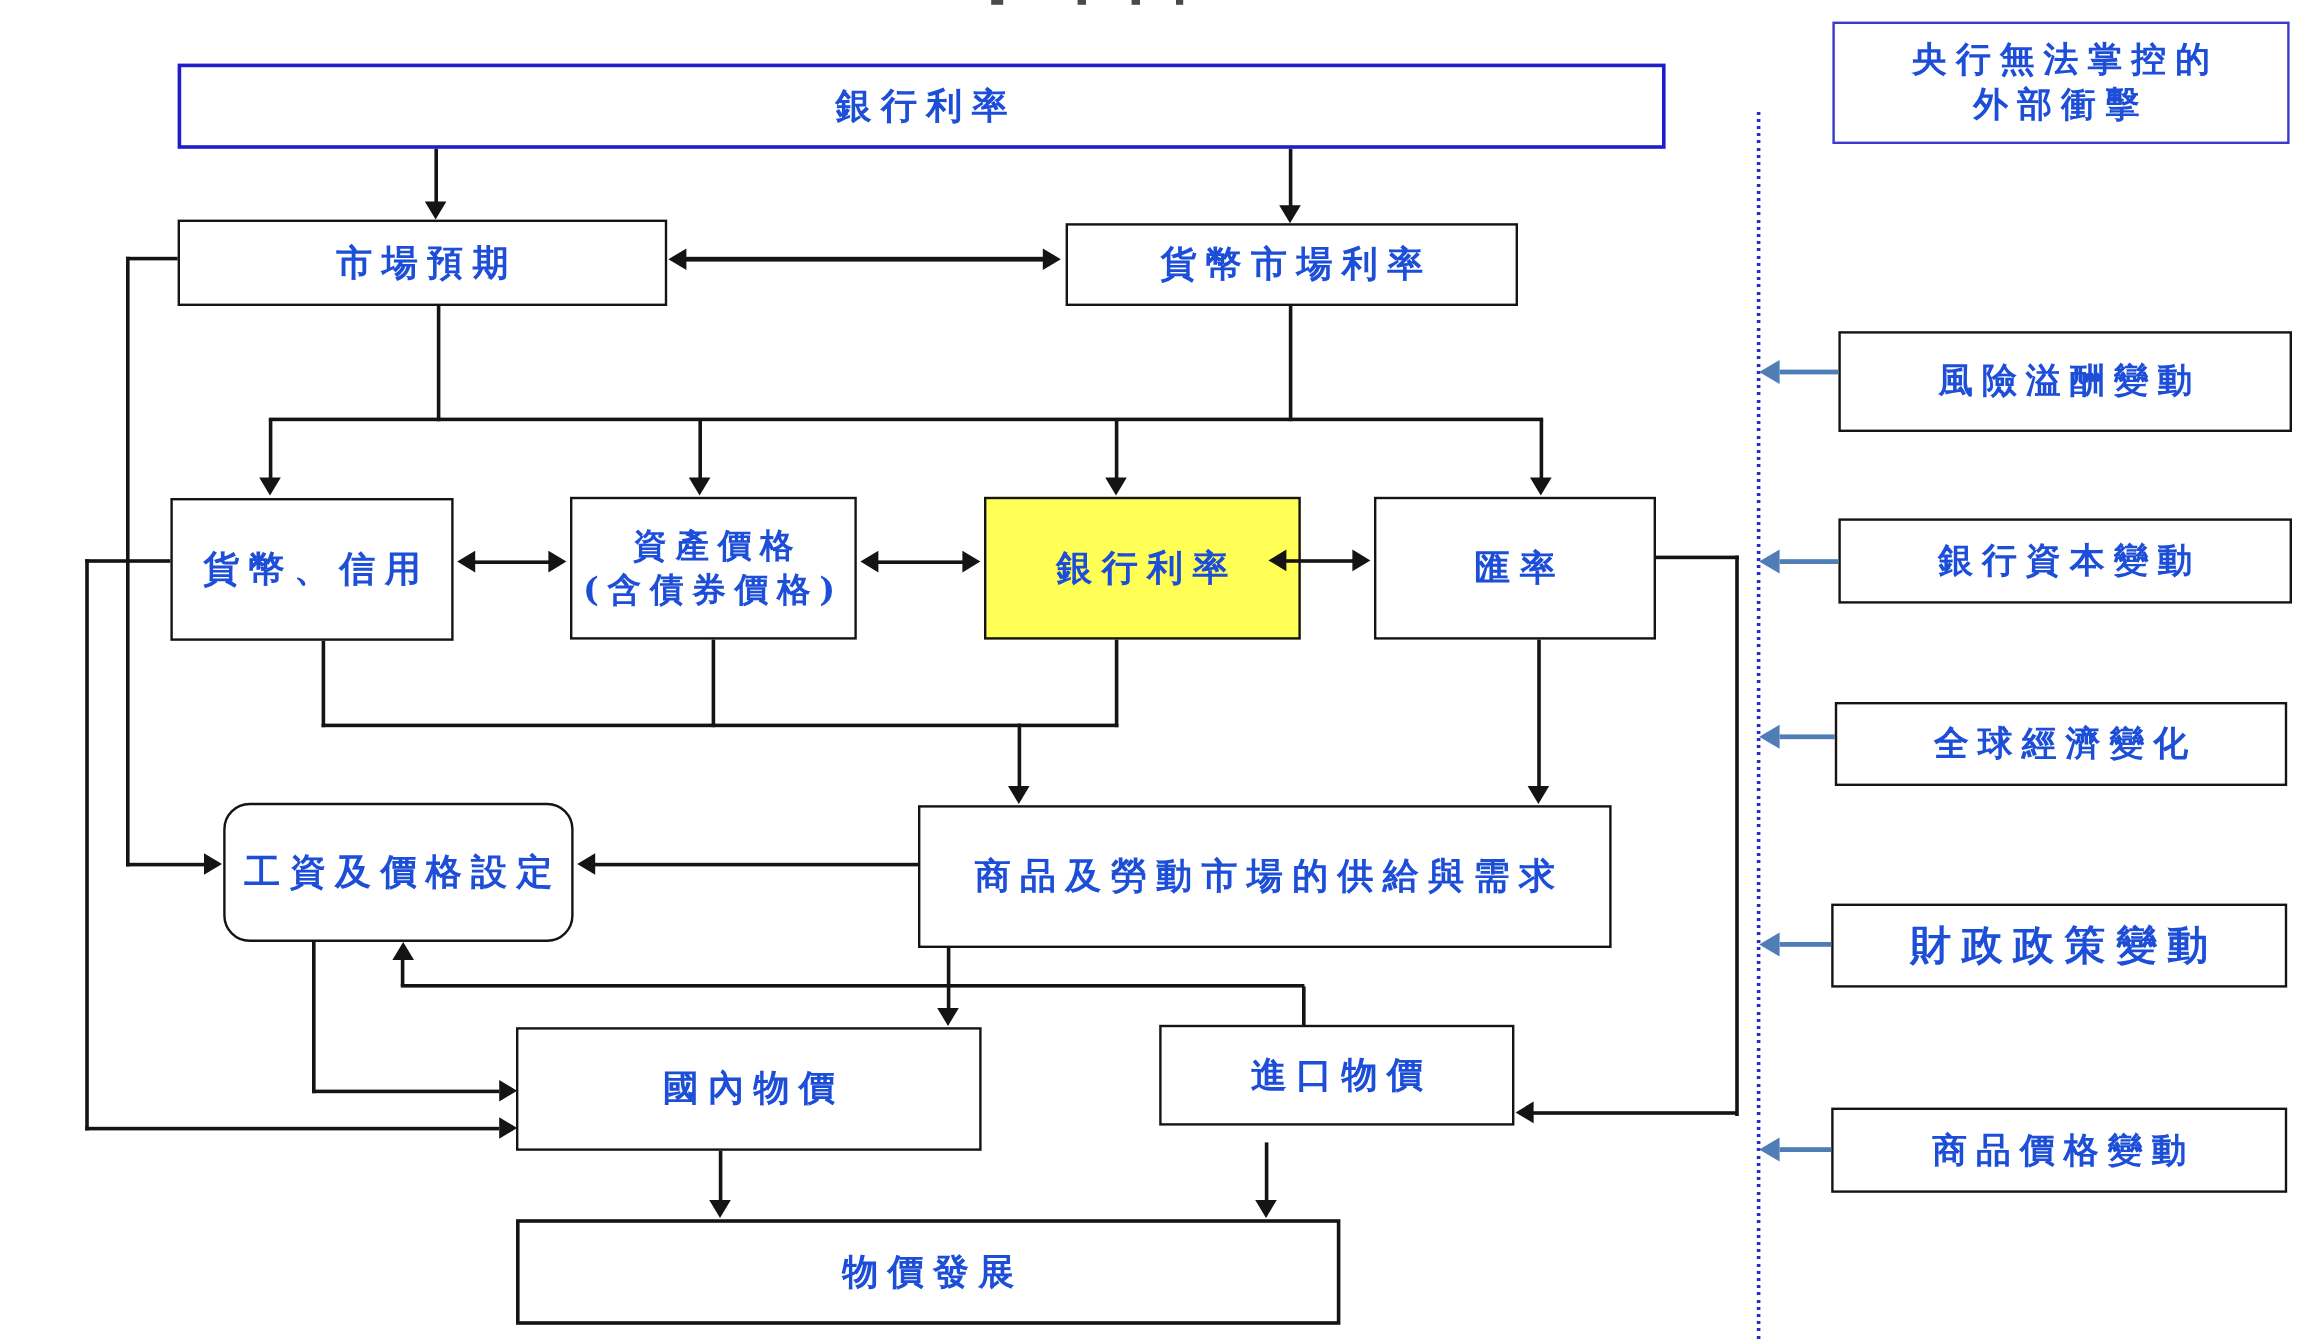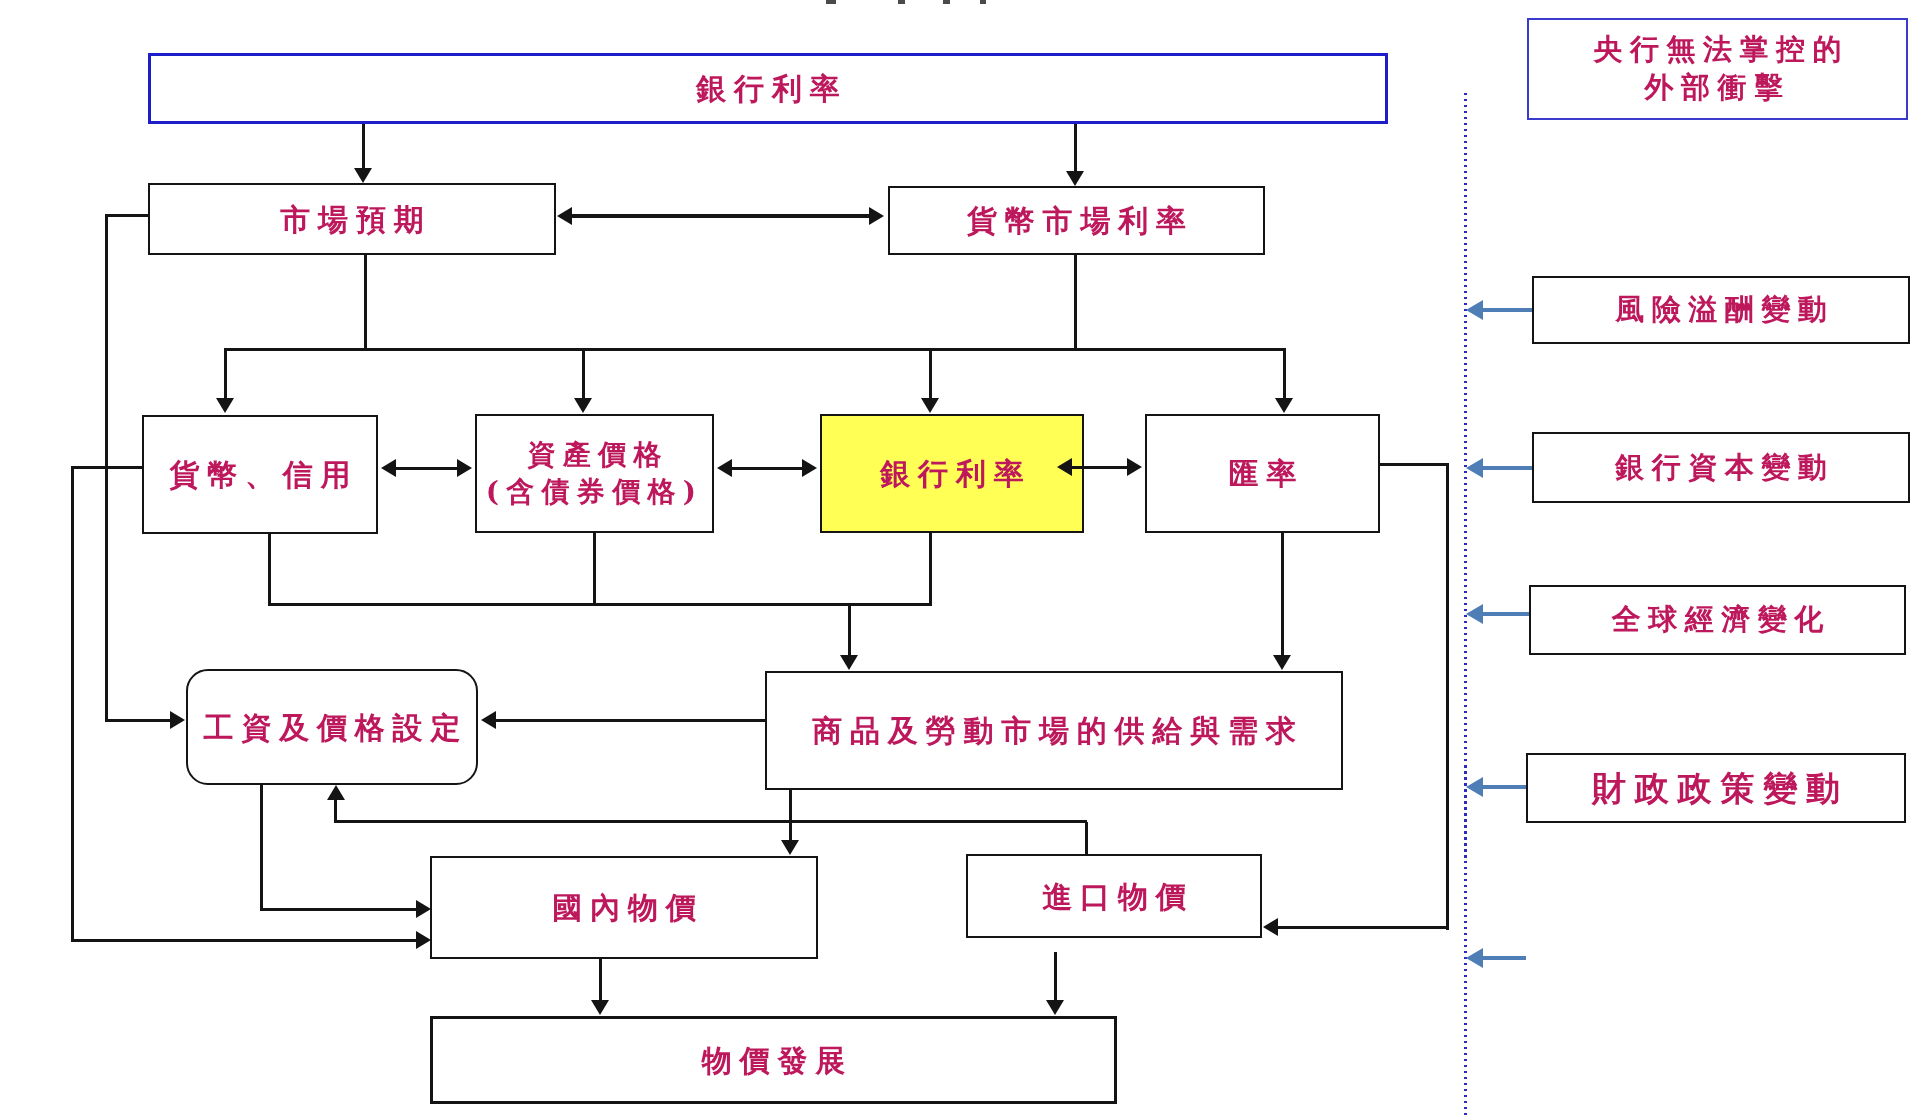--- a/index.html
+++ b/index.html
@@ -11,21 +11,21 @@
     --yellow:#ffff55;
   }
   html,body{margin:0;padding:0;background:#ffffff;}
   #stage{
     position:relative;width:1920px;height:1116px;background:#ffffff;overflow:hidden;
     font-family:"DejaVu Serif","Liberation Serif",serif;
   }
   .nb{
     position:absolute;box-sizing:border-box;background:#fff;border:2px solid var(--line);
     display:flex;align-items:center;justify-content:center;text-align:center;
-    font-weight:bold;color:#be185d;font-size:30px;letter-spacing:0.26em;text-indent:0.26em;
+    font-weight:bold;color:#1d4ed8;font-size:30px;letter-spacing:0.26em;text-indent:0.26em;
     white-space:pre-line;line-height:1.3;
   }
   .h{position:absolute;background:var(--line);height:3px;}
   .v{position:absolute;background:var(--line);width:3px;}
   .ah{position:absolute;width:0;height:0;}
   .hd{border-left:9px solid transparent;border-right:9px solid transparent;border-top:15px solid var(--line);}
   .hu{border-left:9px solid transparent;border-right:9px solid transparent;border-bottom:15px solid var(--line);}
   .hl{border-top:9px solid transparent;border-bottom:9px solid transparent;border-right:15px solid var(--line);}
   .hr{border-top:9px solid transparent;border-bottom:9px solid transparent;border-left:15px solid var(--line);}
   .bh{position:absolute;background:var(--shock);height:4px;}
@@ -93,36 +93,39 @@
 
   <div class="nb" style="left:430px;top:1016px;width:687px;height:88px;border-width:3px;">
     <span>物價發展</span>
   </div>
 
   <div class="nb" style="left:1527px;top:18px;width:381px;height:102px;border:2px solid var(--hdr-border);font-size:29px;">
     <span>央行無法掌控的
 外部衝擊</span>
   </div>
 
-  <div class="nb" style="left:1532px;top:276px;width:378px;height:68px;font-size:29px;">
+  <div class="nb" style="left:1532px;top:276px;width:378px;height:84px;font-size:29px;">
     <span>風險溢酬變動</span>
   </div>
 
   <div class="nb" style="left:1532px;top:432px;width:378px;height:71px;font-size:29px;">
     <span>銀行資本變動</span>
   </div>
 
   <div class="nb" style="left:1529px;top:585px;width:377px;height:70px;font-size:29px;">
     <span>全球經濟變化</span>
   </div>
 
   <div class="nb" style="left:1526px;top:753px;width:380px;height:70px;font-size:34px;">
     <span>財政政策變動</span>
   </div>
 
+  <div class="nb" style="left:1526px;top:923px;width:380px;height:71px;font-size:29px;">
+    <span>商品價格變動</span>
+  </div>
 
   <div class="dotline" style="left:1464px;top:93px;height:1023px;"></div>
 
   <div class="v" style="left:362px;top:124px;height:46px;"></div>
   <div class="ah hd" style="left:354px;top:168px;"></div>
 
   <div class="v" style="left:1074px;top:124px;height:48px;"></div>
   <div class="ah hd" style="left:1066px;top:171px;"></div>
 
   <div class="h" style="left:570px;top:214px;width:302px;height:4px;"></div>

